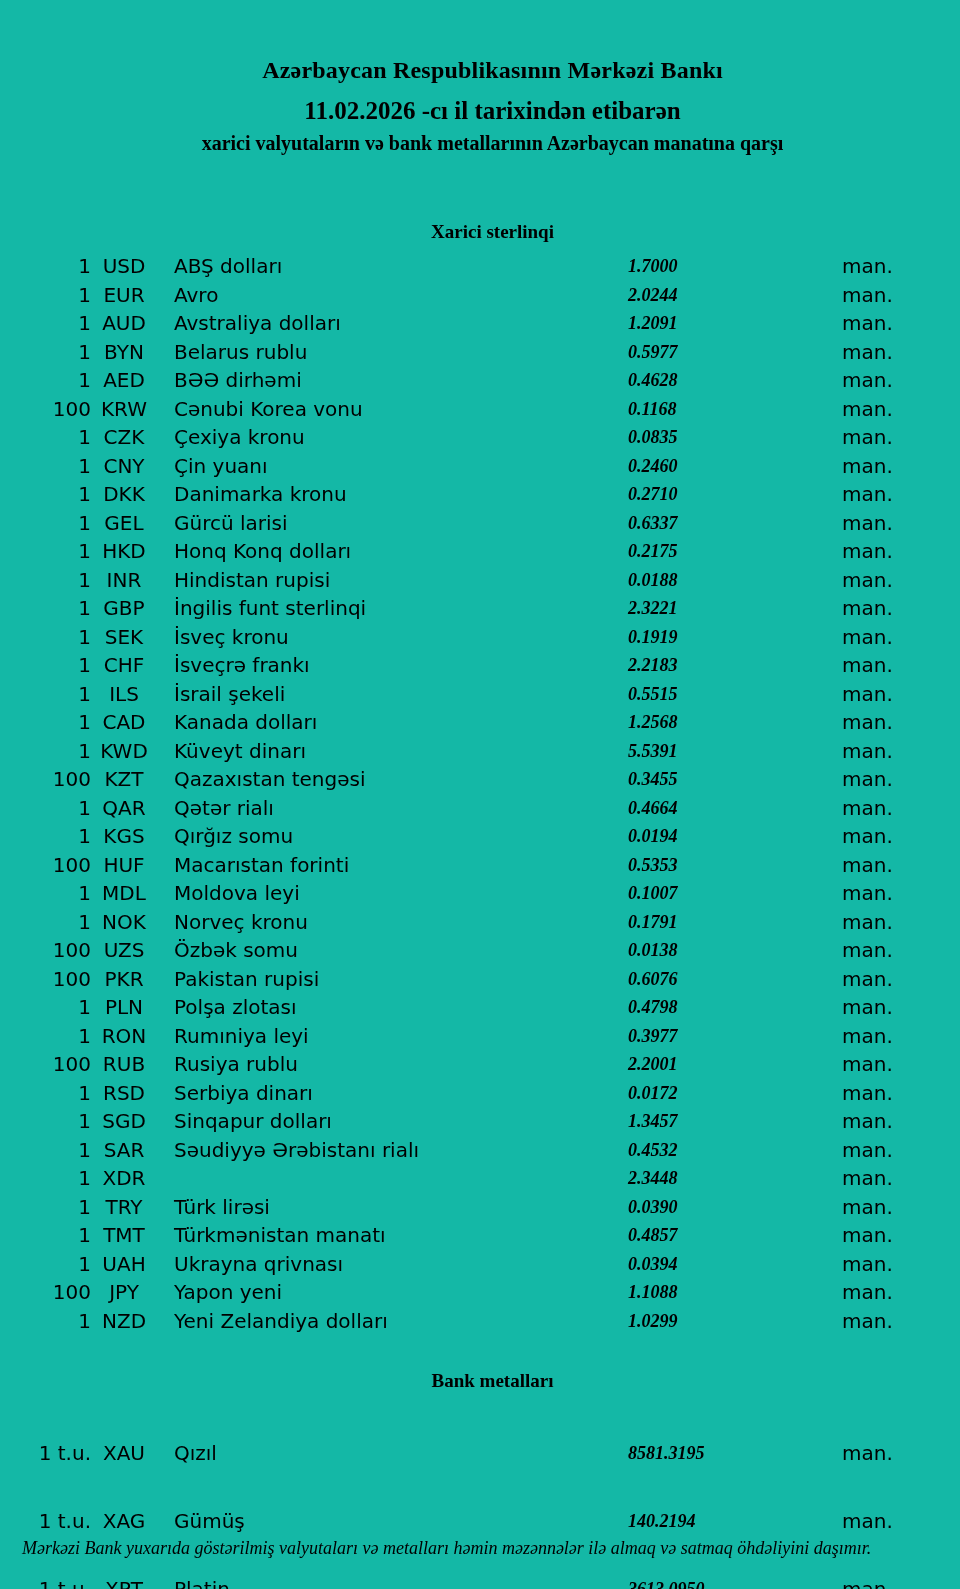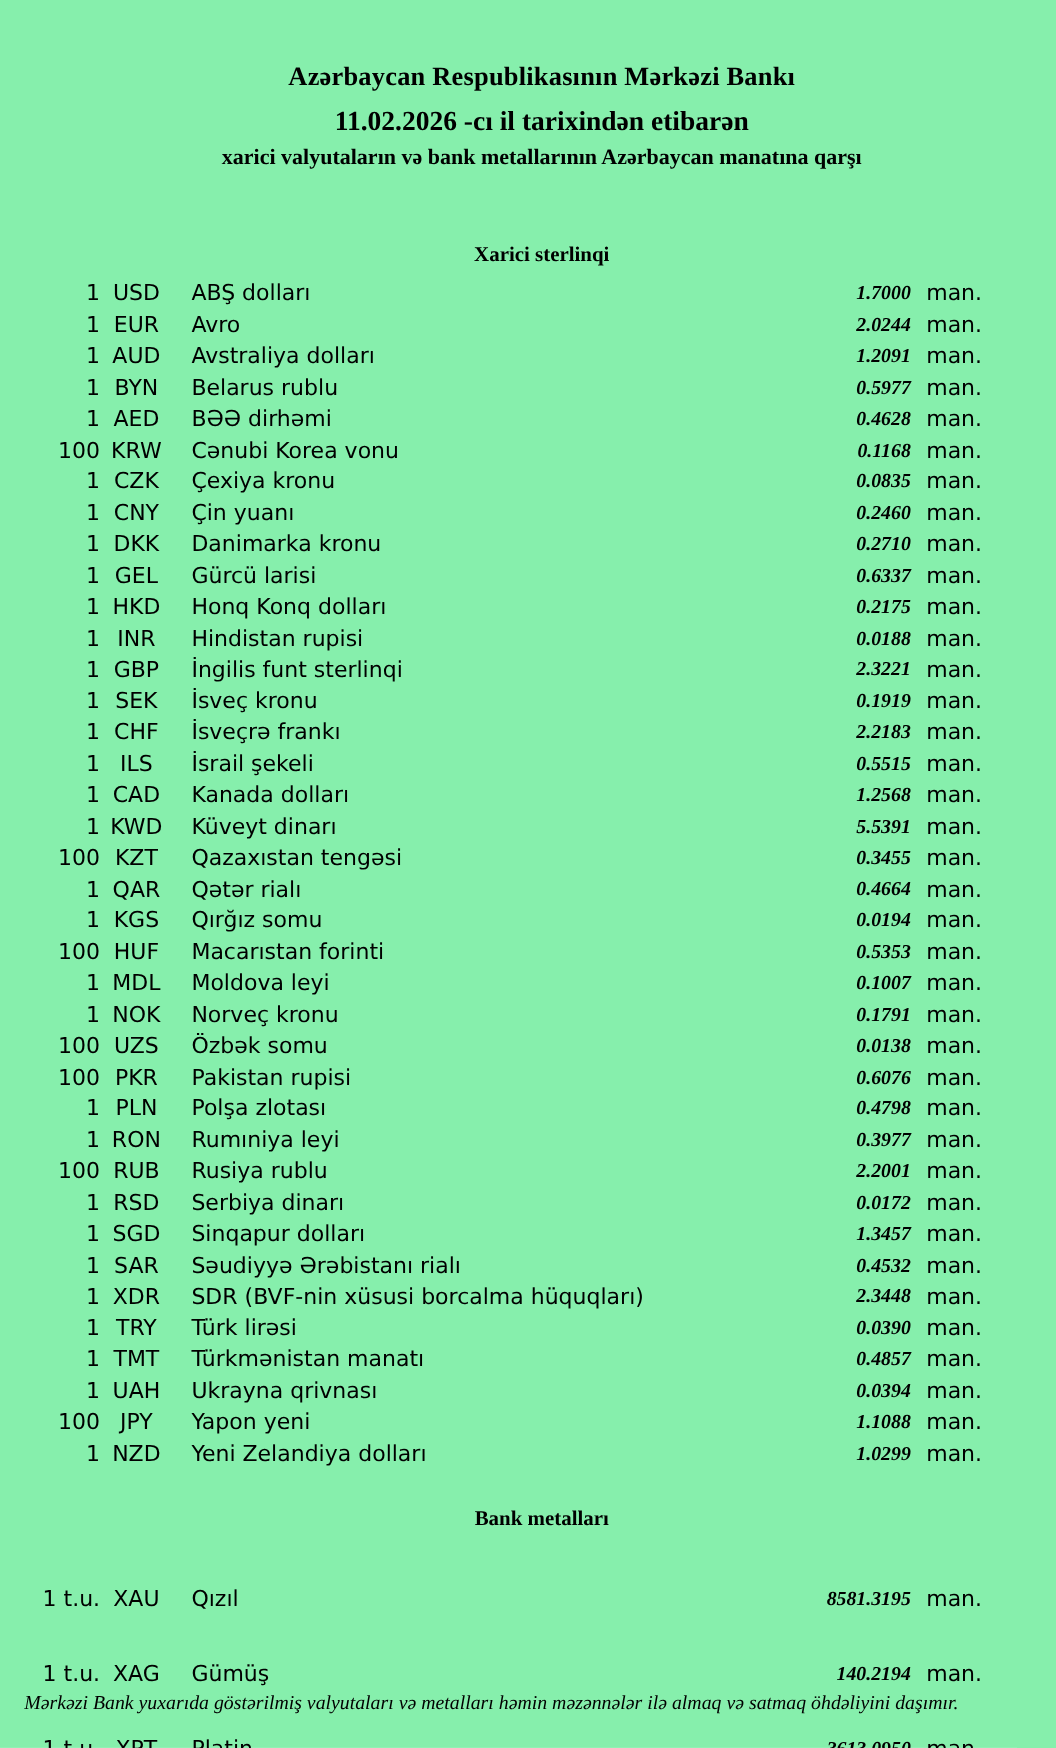--- a/index.html
+++ b/index.html
@@ -5,21 +5,21 @@
   html, body {
     margin: 0;
     padding: 0;
     background: #ffffff;
     color: #000000;
   }
   .page {
     position: relative;
     width: 960px;
     height: 1589px;
-    background: #86efac;
+    background: #14b8a6;
     overflow: hidden;
     font-family: "DejaVu Sans", "Liberation Sans", sans-serif;
   }
   
   .hdr {
     position: absolute;
     left: 0;
     width: 960px;
     padding-left: 25px;
     box-sizing: border-box;
@@ -53,21 +53,20 @@
     top: 0;
     line-height: inherit;
     white-space: nowrap;
   }
   .qty  { left: 0;    width: 91px; text-align: right;  top: 2px; }
   .code { left: 95px; width: 58px; text-align: center; top: 2px; }
   .name { left: 174px; }
   .rate {
     left: 628px;
     width: 200px;
-    text-align: right;
     font-family: "Liberation Serif", "DejaVu Serif", serif;
     font-style: italic;
     font-weight: bold;
     font-size: 18px;
   }
   .unit { left: 842px; }
   
   .footer {
     position: absolute;
     top: 1538px;
@@ -341,21 +340,20 @@
     <span class="qty">1</span>
     <span class="code">SAR</span>
     <span class="name">Səudiyyə Ərəbistanı rialı</span>
     <span class="rate">0.4532</span>
     <span class="unit">man.</span>
   </div>
 
   <div class="row">
     <span class="qty">1</span>
     <span class="code">XDR</span>
-    <span class="name">SDR (BVF-nin xüsusi borcalma hüquqları)</span>
     <span class="rate">2.3448</span>
     <span class="unit">man.</span>
   </div>
 
   <div class="row">
     <span class="qty">1</span>
     <span class="code">TRY</span>
     <span class="name">Türk lirəsi</span>
     <span class="rate">0.0390</span>
     <span class="unit">man.</span>

